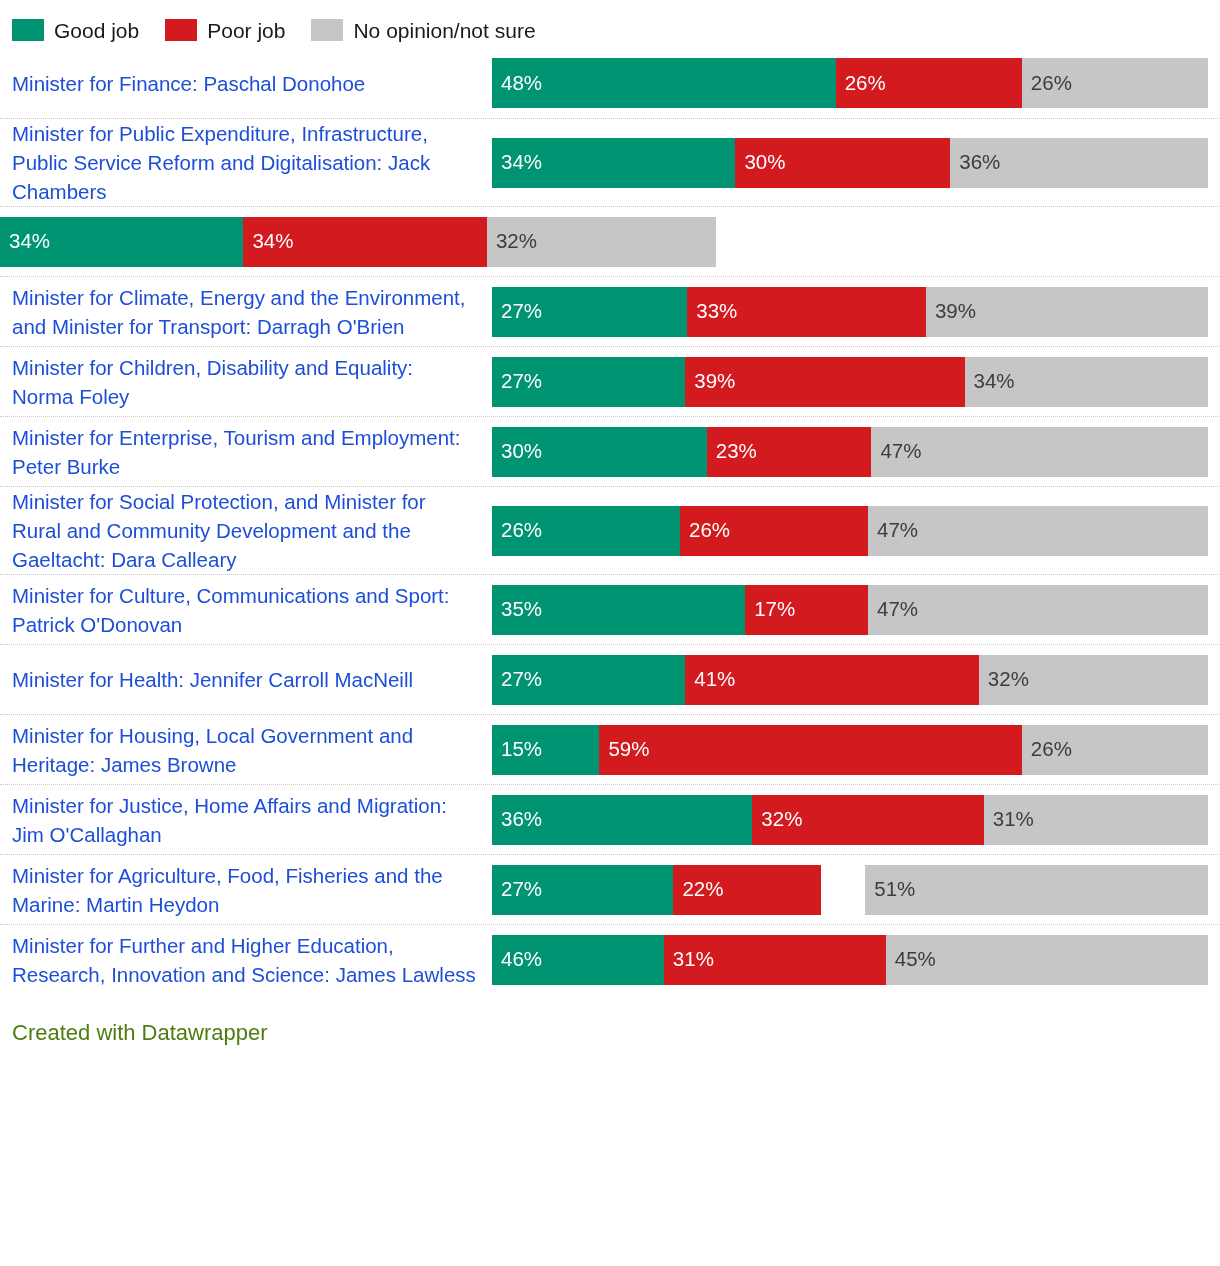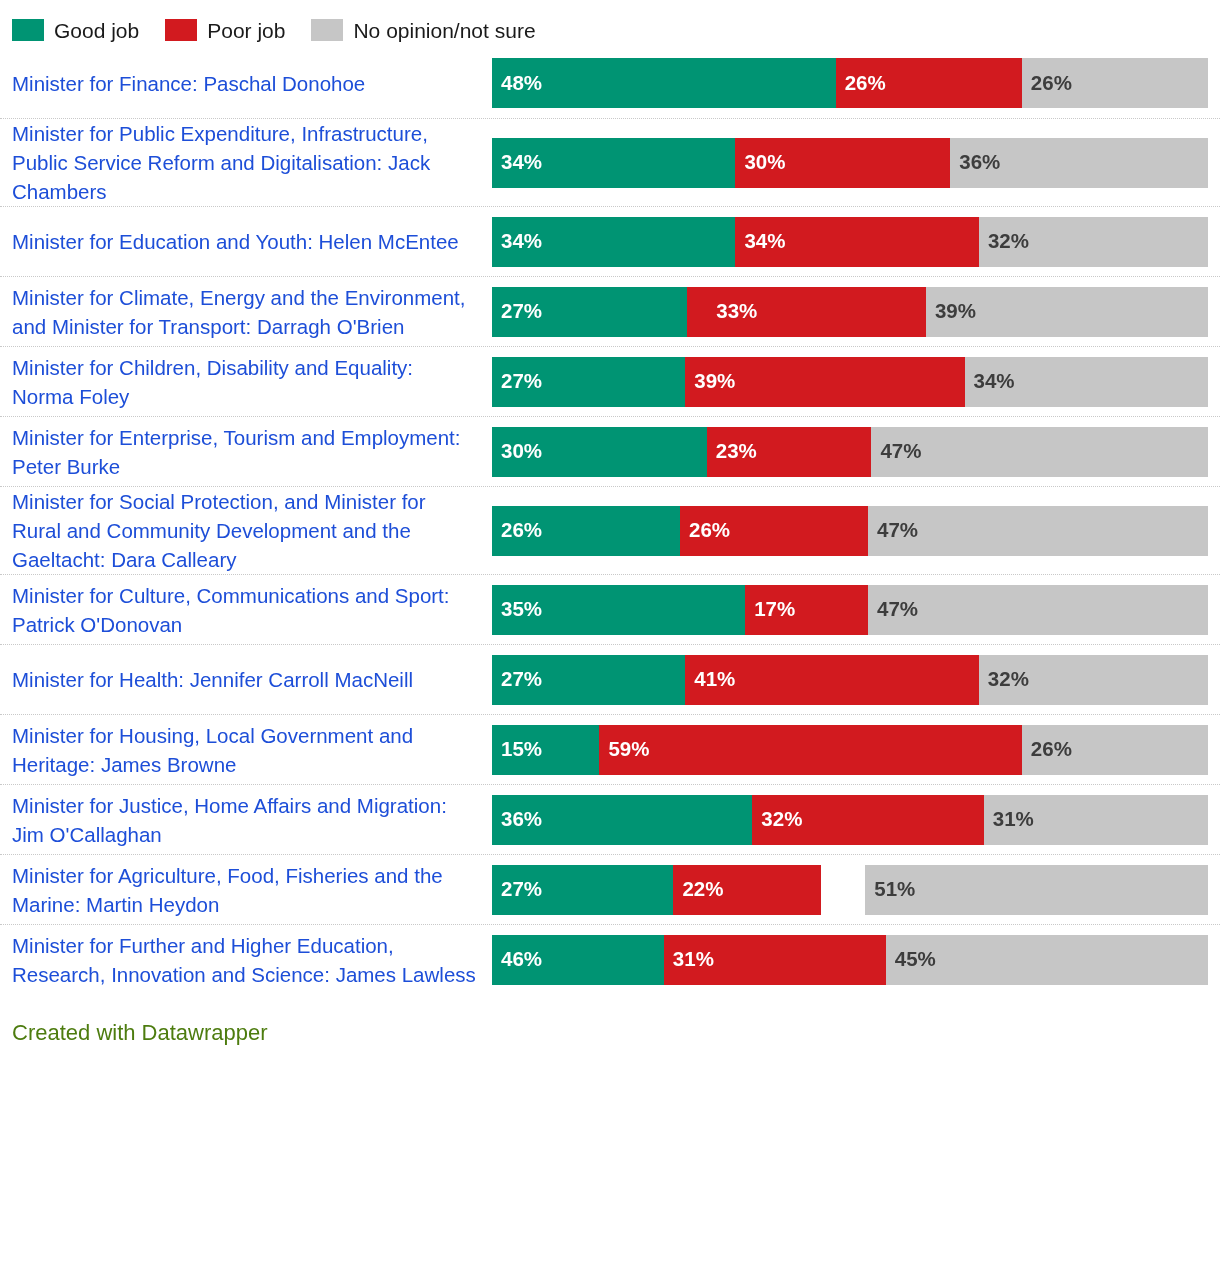--- a/index.html
+++ b/index.html
@@ -78,21 +78,20 @@
     display: flex;
     align-items: center;
     height: 100%;
     overflow: hidden;
   }
   .seg-label {
     font-size: 20.5px;
     line-height: 1;
     padding-left: 9px;
     white-space: nowrap;
-    font-weight: bold;
   }
   .seg.good  { background: #009473; }
   .seg.poor  { background: #d21a1f; }
   .seg.none  { background: #c6c6c6; }
   .seg.good .seg-label,
   .seg.poor .seg-label { color: #ffffff; }
   .seg.none .seg-label { color: #3d3d3d; }
 
   
   .row { min-height: 70px; }
@@ -149,21 +148,20 @@
           <div class="seg poor" style="width: 30%;">
             <span class="seg-label">30%</span>
           </div>
           <div class="seg none" style="width: 36%;">
             <span class="seg-label">36%</span>
           </div>
         </div>
       </div>
     </div>
     <div class="row">
-      <div class="row-label">Minister for Education and Youth: Helen McEntee</div>
       <div class="row-bars">
         <div class="bar">
           <div class="seg good" style="width: 34%;">
             <span class="seg-label">34%</span>
           </div>
           <div class="seg poor" style="width: 34%;">
             <span class="seg-label">34%</span>
           </div>
           <div class="seg none" style="width: 32%;">
             <span class="seg-label">32%</span>
@@ -171,21 +169,21 @@
         </div>
       </div>
     </div>
     <div class="row">
       <div class="row-label">Minister for Climate, Energy and the Environment, and Minister for Transport: Darragh O'Brien</div>
       <div class="row-bars">
         <div class="bar">
           <div class="seg good" style="width: 27.2727%;">
             <span class="seg-label">27%</span>
           </div>
-          <div class="seg poor" style="width: 33.3333%; padding-left: 20px;">
+          <div class="seg poor" style="width: 33.3333%;">
             <span class="seg-label">33%</span>
           </div>
           <div class="seg none" style="width: 39.3939%;">
             <span class="seg-label">39%</span>
           </div>
         </div>
       </div>
     </div>
     <div class="row">
       <div class="row-label">Minister for Children, Disability and Equality: Norma Foley</div>

